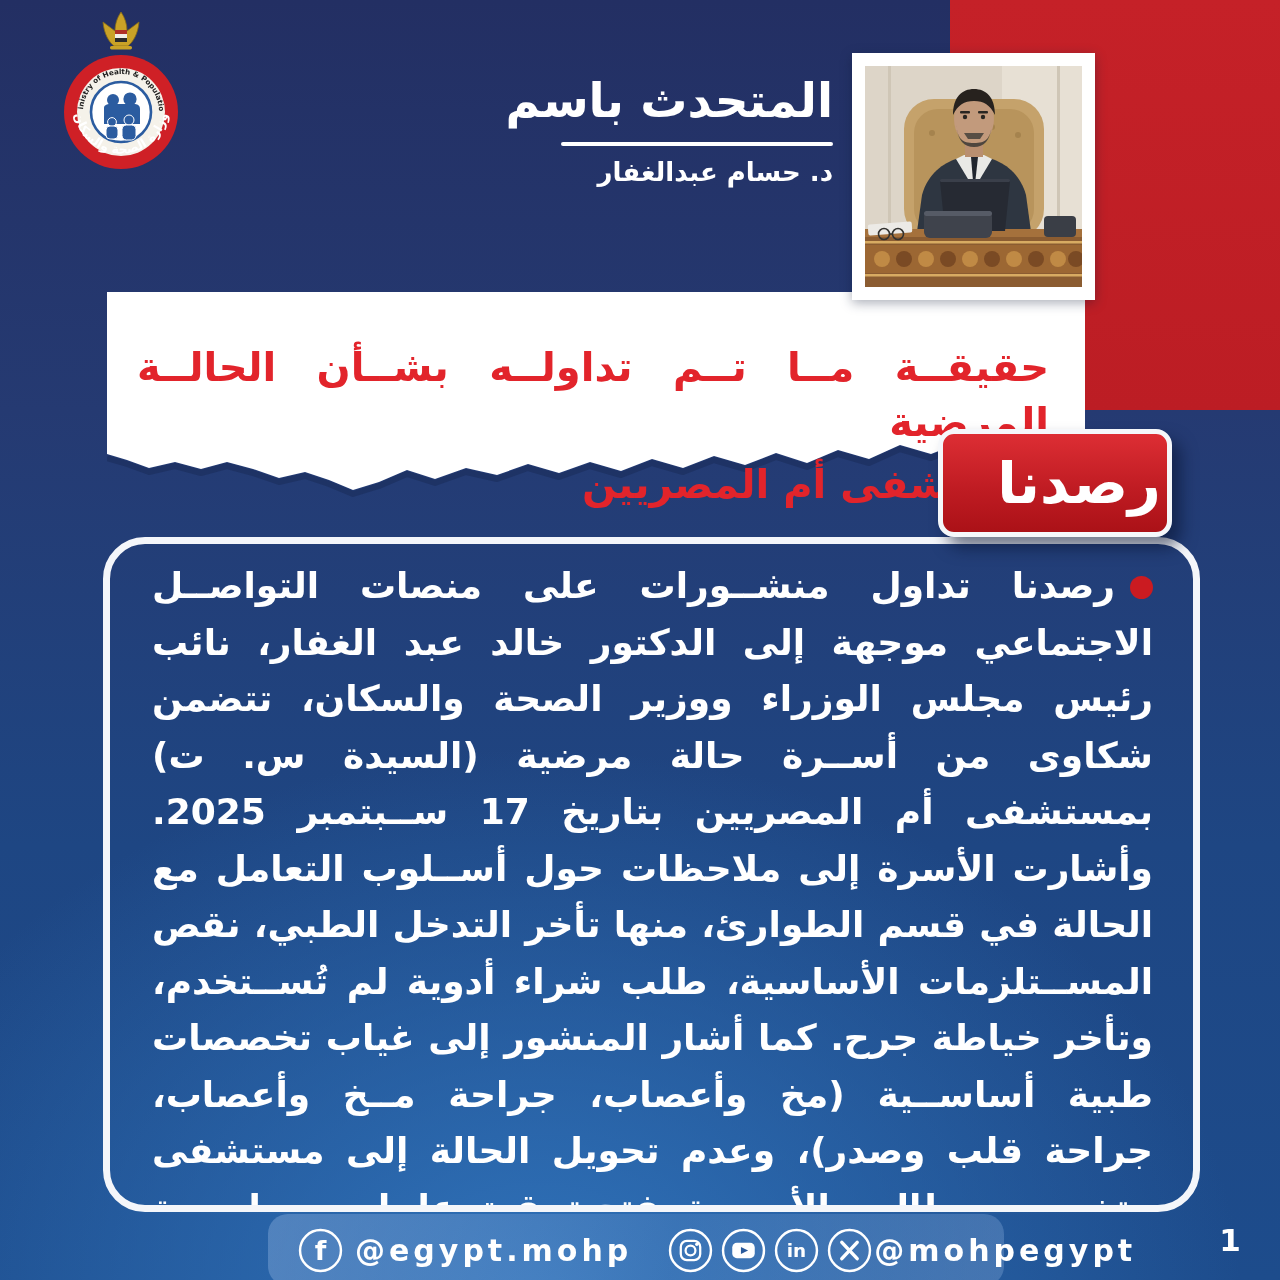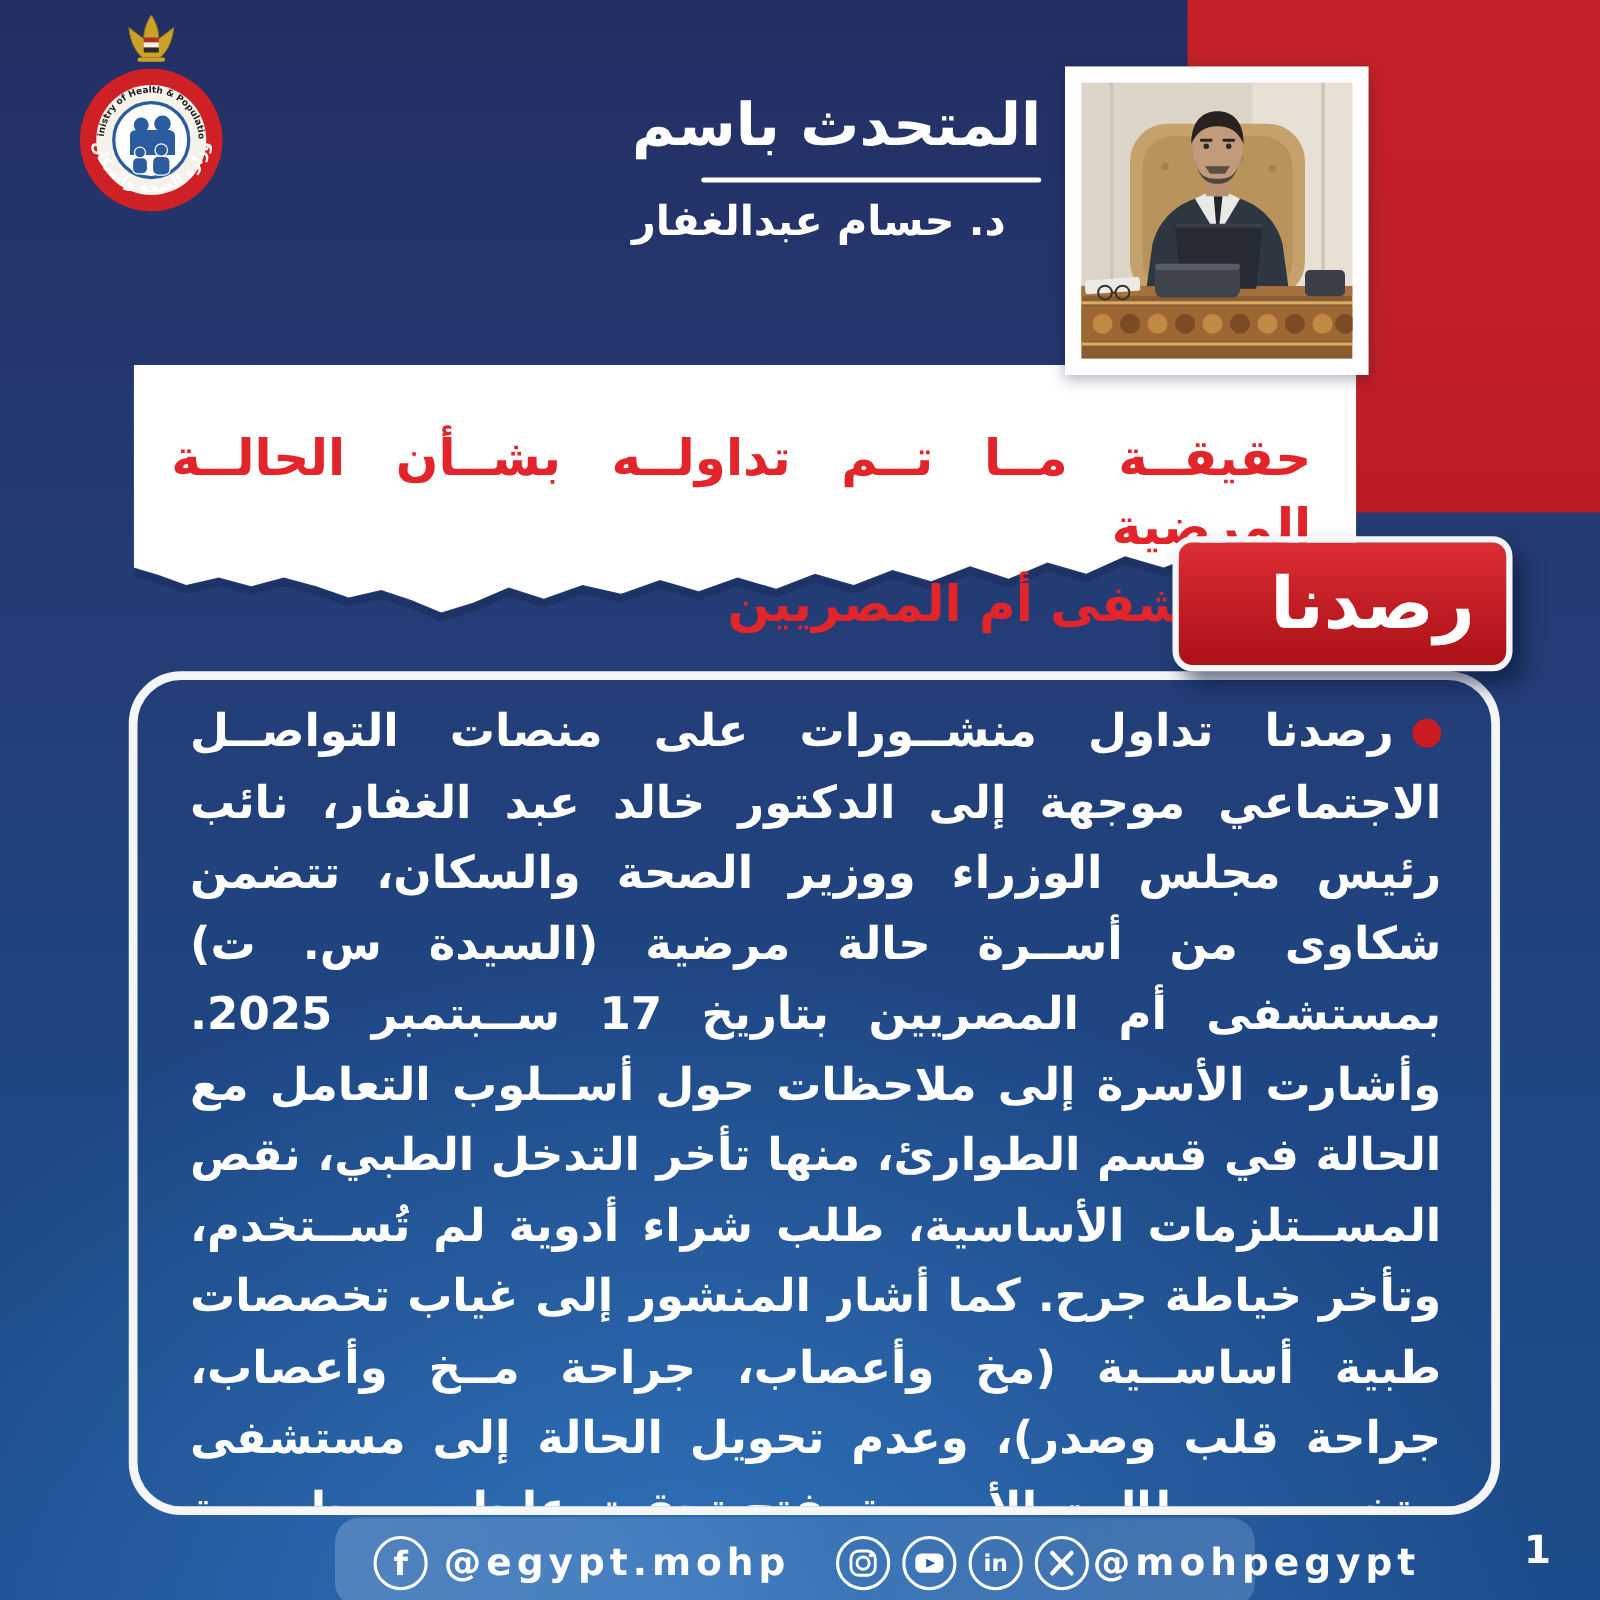--- a/index.html
+++ b/index.html
@@ -6,32 +6,32 @@
   body{width:1280px;height:1280px;font-family:"DejaVu Sans",sans-serif;}
   .canvas{
     position:relative;width:1280px;height:1280px;overflow:hidden;
     background:
       radial-gradient(95% 75% at 42% 102%, rgba(49,117,189,.95) 0%, rgba(49,117,189,0) 58%),
       linear-gradient(180deg,#232f63 0%,#253a72 32%,#1e4683 66%,#1d4c8c 100%);
   }
   .red-block{position:absolute;left:950px;top:0;width:330px;height:410px;
     background:linear-gradient(180deg,#c52128 0%,#bc1d24 100%);z-index:1;}
   .logo{position:absolute;left:56px;top:10px;width:130px;height:165px;z-index:3;}
-  .header-title{position:absolute;top:72px;right:447px;color:#fff;direction:rtl;text-align:left;z-index:3;}
+  .header-title{position:absolute;top:72px;right:447px;color:#fff;direction:rtl;text-align:right;z-index:3;}
   .title-line{font-size:47px;font-weight:bold;line-height:57px;letter-spacing:-1px;}
   .title-underline{width:272px;height:4px;background:#fff;margin:13px 0 11px auto;border-radius:2px;}
-  .title-name{font-size:33px;font-weight:bold;}
+  .title-name{font-size:26px;font-weight:bold;}
   .photo{position:absolute;left:852px;top:53px;width:243px;height:247px;z-index:4;
     filter:drop-shadow(0 3px 6px rgba(10,20,50,.35));}
   .banner-wrap{position:absolute;left:107px;top:292px;width:978px;height:250px;z-index:2;}
   .banner-shape{position:absolute;left:0;top:0;width:978px;height:250px;}
   .headline{position:absolute;top:8px;left:30px;right:36px;direction:rtl;color:#e2242b;font-weight:bold;}
   .headline-l1{font-size:40px;line-height:55px;text-align:justify;text-align-last:justify;margin-top:40px;}
   .headline-l2{font-size:40px;line-height:55px;text-align:right;margin-top:7px;}
-  .badge{position:absolute;left:938px;top:429px;width:272px;height:108px;box-sizing:border-box;
+  .badge{position:absolute;left:938px;top:429px;width:234px;height:108px;box-sizing:border-box;
     background:linear-gradient(180deg,#dd2e34 0%,#c01c23 55%,#ab1117 100%);
     border:5px solid #f5f7fa;border-radius:16px;
     box-shadow:9px 11px 16px rgba(8,18,48,.55);
     display:flex;align-items:center;justify-content:center;
     color:#fff;font-size:57px;font-weight:bold;z-index:6;direction:rtl;padding-left:48px;}
   .content-box{position:absolute;left:103px;top:537px;width:1097px;height:675px;box-sizing:border-box;
     border:7px solid #f4f6fa;border-radius:42px;z-index:5;overflow:hidden;}
   .paragraph{position:absolute;top:14px;right:40px;left:42px;bottom:8px;
     direction:rtl;text-align:justify;color:#fff;font-weight:bold;
     font-size:36px;line-height:56.5px;}

